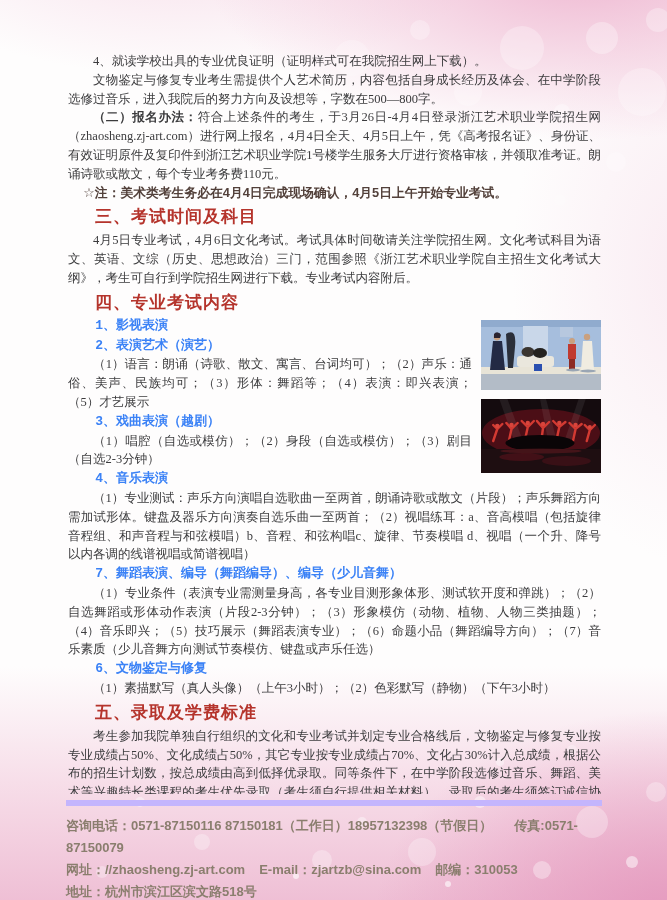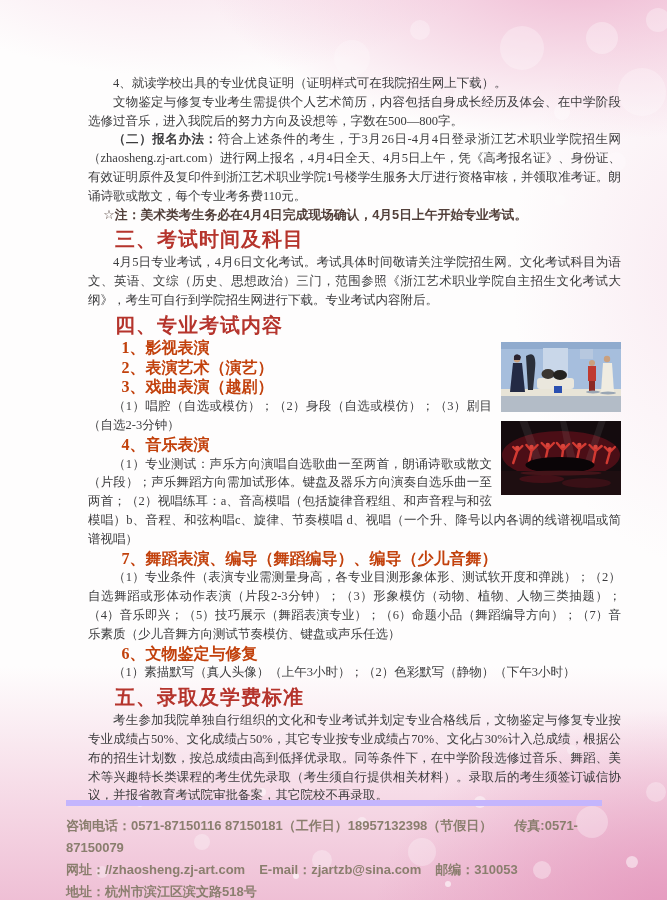--- a/index.html
+++ b/index.html
@@ -15,37 +15,37 @@
     background:
       radial-gradient(ellipse 430px 310px at 101% 103%, rgba(228,150,188,.95), rgba(228,150,188,0) 70%),
       linear-gradient(to bottom, rgba(245,213,229,0) 74%, rgba(243,205,222,.7) 88%, rgba(238,188,211,.95) 100%),
       radial-gradient(ellipse 560px 250px at 88% -30px, rgba(238,180,207,.95), rgba(238,180,207,0) 68%),
       radial-gradient(ellipse 430px 190px at 28% -60px, rgba(246,218,231,.85), rgba(246,218,231,0) 72%),
       radial-gradient(ellipse 260px 420px at 104% 30%, rgba(244,214,229,.45), rgba(244,214,229,0) 70%),
       #fefdfd;
   }
   .bokeh{position:absolute;inset:0;pointer-events:none;}
   .content{
-    position:absolute;left:68px;top:74px;width:533px;height:742px;overflow:hidden;
-    color:var(--body-text);font-size:12.5px;line-height:18.8px;text-align:justify;margin-left:20px;
+    position:absolute;left:68px;top:52px;width:533px;height:742px;overflow:hidden;
+    color:var(--body-text);font-size:12.5px;line-height:18.8px;text-align:justify;
   }
   p.par{margin:0;text-indent:2em;}
   .bold-run{font-weight:bold;font-family:"Liberation Sans","DejaVu Sans",sans-serif;}
   .note-line{
     margin:0;text-indent:1.2em;font-weight:bold;color:var(--note-brown);
     font-family:"Liberation Sans","DejaVu Sans",sans-serif;font-size:12.8px;
   }
   h2.sec{
     font-family:Liberation Sans, sans-serif;
-    color:var(--accent-red);font-size:20px;line-height:20px;
+    color:var(--accent-red);font-size:17px;line-height:20px;
     margin:5px 0 4px;padding-left:27px;font-weight:bold;letter-spacing:1px;
   }
   .item-title{
-    margin:1px 0 0;text-indent:2.1em;font-weight:bold;font-size:16px;
-    font-family:Liberation Serif, serif;color:#c2410c;line-height:18.8px;
+    margin:1px 0 0;text-indent:2.1em;font-weight:bold;font-size:13px;
+    font-family:Liberation Mono, monospace;color:#3b82f6;line-height:18.8px;
   }
   .item-body{margin:0;text-indent:2em;}
   .photos{float:right;width:120px;margin:3px 0 4px 9px;}
   .photo{margin:0 0 9px;width:120px;height:70px;overflow:hidden;}
   .photo.p2{height:74px;margin-bottom:0;}
   .photo svg{display:block;width:100%;height:100%;}
   .footer{
     position:absolute;left:66px;width:536px;top:800px;
     border-top:6px solid #c4b5fd;padding-top:9px;
     font-family:"Liberation Sans","DejaVu Sans",sans-serif;
@@ -159,20 +159,21 @@
         <rect y="50" width="118" height="24" fill="#1e0e11"></rect>
         <ellipse cx="40" cy="58" rx="22" ry="4" fill="#6e1420" opacity=".45"></ellipse>
         <ellipse cx="84" cy="62" rx="24" ry="5" fill="#6e1420" opacity=".35"></ellipse>
         <ellipse cx="59" cy="52" rx="40" ry="2.5" fill="#a02430" opacity=".3"></ellipse>
       </svg>
     </figure>
   </div>
 
   <p class="item-title">1、影视表演</p>
   <p class="item-title">2、表演艺术（演艺）</p>
+  <p class="item-body">（1）语言：朗诵（诗歌、散文、寓言、台词均可）；（2）声乐：通俗、美声、民族均可；（3）形体：舞蹈等；（4）表演：即兴表演；（5）才艺展示</p>
   <p class="item-title">3、戏曲表演（越剧）</p>
   <p class="item-body">（1）唱腔（自选或模仿）；（2）身段（自选或模仿）；（3）剧目（自选2-3分钟）</p>
   <p class="item-title">4、音乐表演</p>
   <p class="item-body">（1）专业测试：声乐方向演唱自选歌曲一至两首，朗诵诗歌或散文（片段）；声乐舞蹈方向需加试形体。键盘及器乐方向演奏自选乐曲一至两首；（2）视唱练耳：a、音高模唱（包括旋律音程组、和声音程与和弦模唱）b、音程、和弦构唱c、旋律、节奏模唱 d、视唱（一个升、降号以内各调的线谱视唱或简谱视唱）</p>
   <p class="item-title">7、舞蹈表演、编导（舞蹈编导）、编导（少儿音舞）</p>
   <p class="item-body">（1）专业条件（表演专业需测量身高，各专业目测形象体形、测试软开度和弹跳）；（2）自选舞蹈或形体动作表演（片段2-3分钟）；（3）形象模仿（动物、植物、人物三类抽题）；（4）音乐即兴；（5）技巧展示（舞蹈表演专业）；（6）命题小品（舞蹈编导方向）；（7）音乐素质（少儿音舞方向测试节奏模仿、键盘或声乐任选）</p>
   <p class="item-title">6、文物鉴定与修复</p>
   <p class="item-body">（1）素描默写（真人头像）（上午3小时）；（2）色彩默写（静物）（下午3小时）</p>
 
   <h2 class="sec">五、录取及学费标准</h2>

